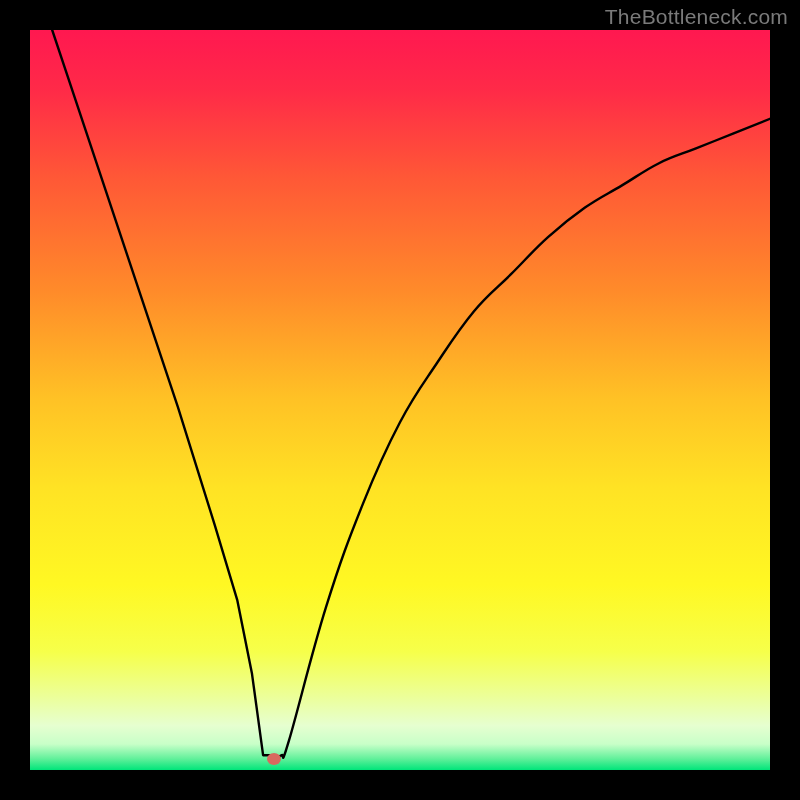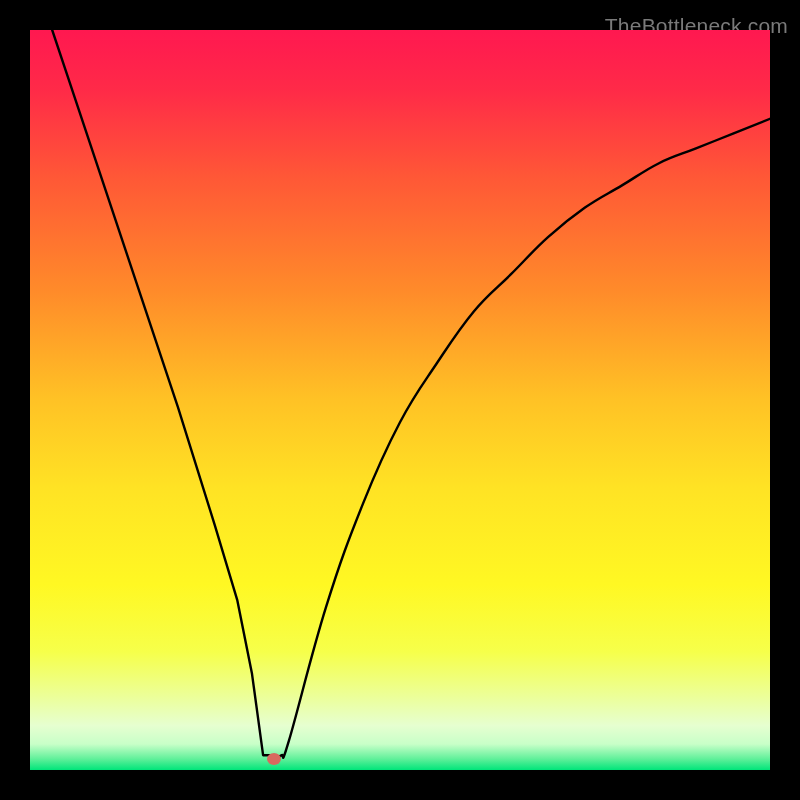--- a/index.html
+++ b/index.html
@@ -14,21 +14,21 @@
   .frame {
     position: absolute;
     left: 0;
     top: 0;
     width: 800px;
     height: 800px;
     background: #000;
   }
   .watermark {
     position: absolute;
-    top: 14px;
+    top: 5px;
     right: 12px;
     color: #7a7a7a;
     font-size: 21px;
     font-weight: 400;
     letter-spacing: 0.2px;
     user-select: none;
   }
   .plot {
     position: absolute;
     left: 30px;

